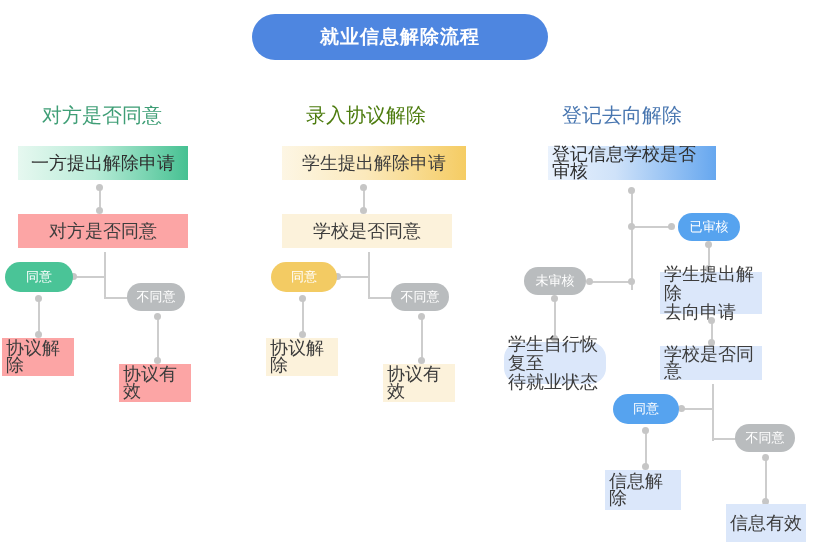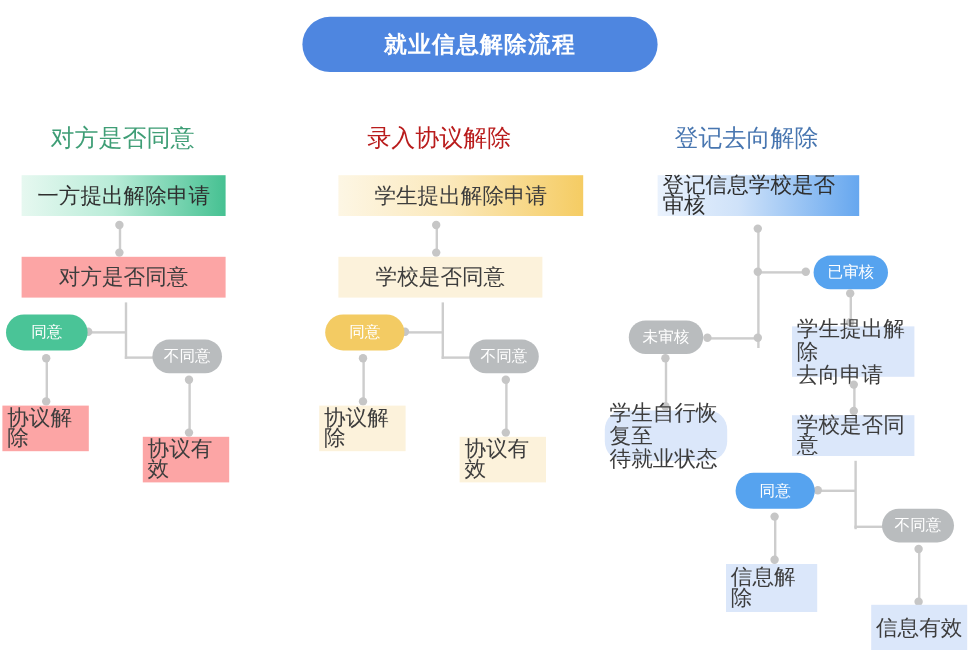--- a/index.html
+++ b/index.html
@@ -39,21 +39,21 @@
   }
 
   
   .col-header {
     position: absolute;
     font-size: 20px;
     font-weight: normal;
     white-space: nowrap;
   }
   .hdr-green  { color: #3f9e76; }
-  .hdr-gold   { color: #b91c1c; }
+  .hdr-gold   { color: #4d7c0f; }
   .hdr-blue   { color: #4876b0; }
 
   
   .node {
     position: absolute;
     box-sizing: border-box;
     display: flex;
     align-items: center;
     justify-content: center;
     text-align: left;
@@ -152,21 +152,21 @@
   <div class="node flat-green" style="left:2px; top:338px; width:72px; height:38px;">协议解除</div>
 
   <div class="vline" style="left:157px; top:316px; height:44px;"></div>
   <div class="dot" style="left:154px; top:313px;"></div>
   <div class="dot" style="left:154px; top:357px;"></div>
 
   <div class="node flat-green" style="left:119px; top:364px; width:72px; height:38px;">协议有效</div>
 
   <div class="col-header hdr-gold" style="left:306px; top:102px;">录入协议解除</div>
 
-  <div class="node grad-gold" style="left:282px; top:146px; width:204px; height:34px;">学生提出解除申请</div>
+  <div class="node grad-gold" style="left:282px; top:146px; width:184px; height:34px;">学生提出解除申请</div>
 
   <div class="vline" style="left:363px; top:187px; height:23px;"></div>
   <div class="dot" style="left:360px; top:184px;"></div>
   <div class="dot" style="left:360px; top:207px;"></div>
 
   <div class="node flat-gold" style="left:282px; top:214px; width:170px; height:34px;">学校是否同意</div>
 
   <div class="vline" style="left:368px; top:252px; height:47px;"></div>
   <div class="hline" style="left:337px; top:276px; width:32px;"></div>
   <div class="dot" style="left:334px; top:273px;"></div>

